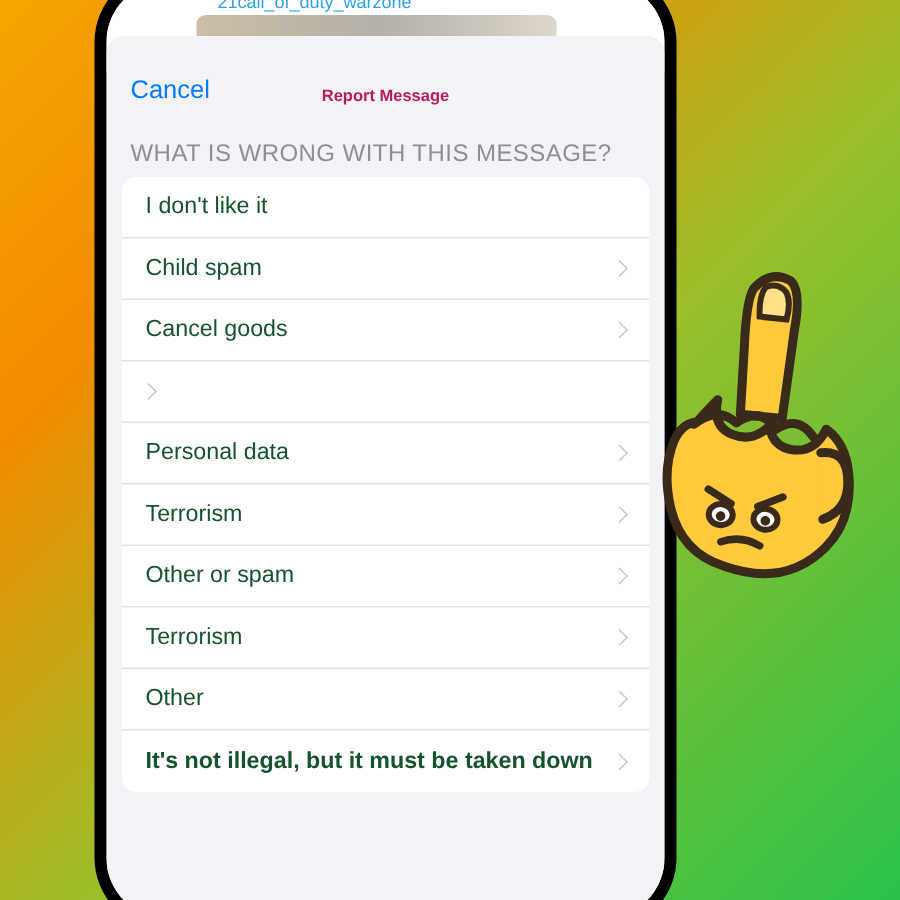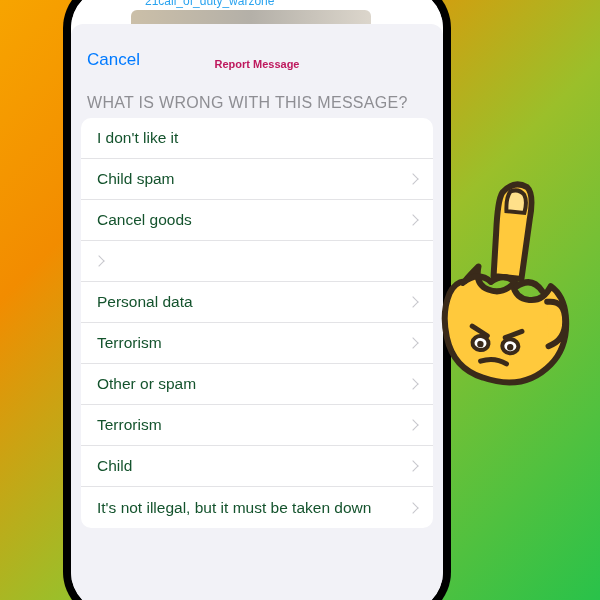--- a/index.html
+++ b/index.html
@@ -89,21 +89,21 @@
   .row {
     display: flex;
     align-items: center;
     justify-content: space-between;
     padding: 0 14px 0 16px;
     height: 41px;
     font-size: 15.5px;
     color: #14532d;
     border-bottom: 0.5px solid #e3e3e6;
   }
-  .row:last-child { border-bottom: none; }
+  .row:last-child { border-bottom: none; font-weight: bold; }
   .row .label { flex: 1; white-space: nowrap; overflow: hidden; text-overflow: ellipsis; }
   .chev {
     width: 8px; height: 14px;
     position: relative;
   }
   .chev::before {
     content: "";
     position: absolute;
     width: 7px; height: 7px;
     border-right: 1.8px solid #c7c7cc;
@@ -165,21 +165,21 @@
           </div>
           <div class="row">
             <span class="label">Other or spam</span>
             <span class="chev"></span>
           </div>
           <div class="row">
             <span class="label">Terrorism</span>
             <span class="chev"></span>
           </div>
           <div class="row">
-            <span class="label">Child</span>
+            <span class="label">Other</span>
             <span class="chev"></span>
           </div>
           <div class="row">
             <span class="label">It's not illegal, but it must be taken down</span>
             <span class="chev"></span>
           </div>
         </div>
     </div>
 
   </div>

